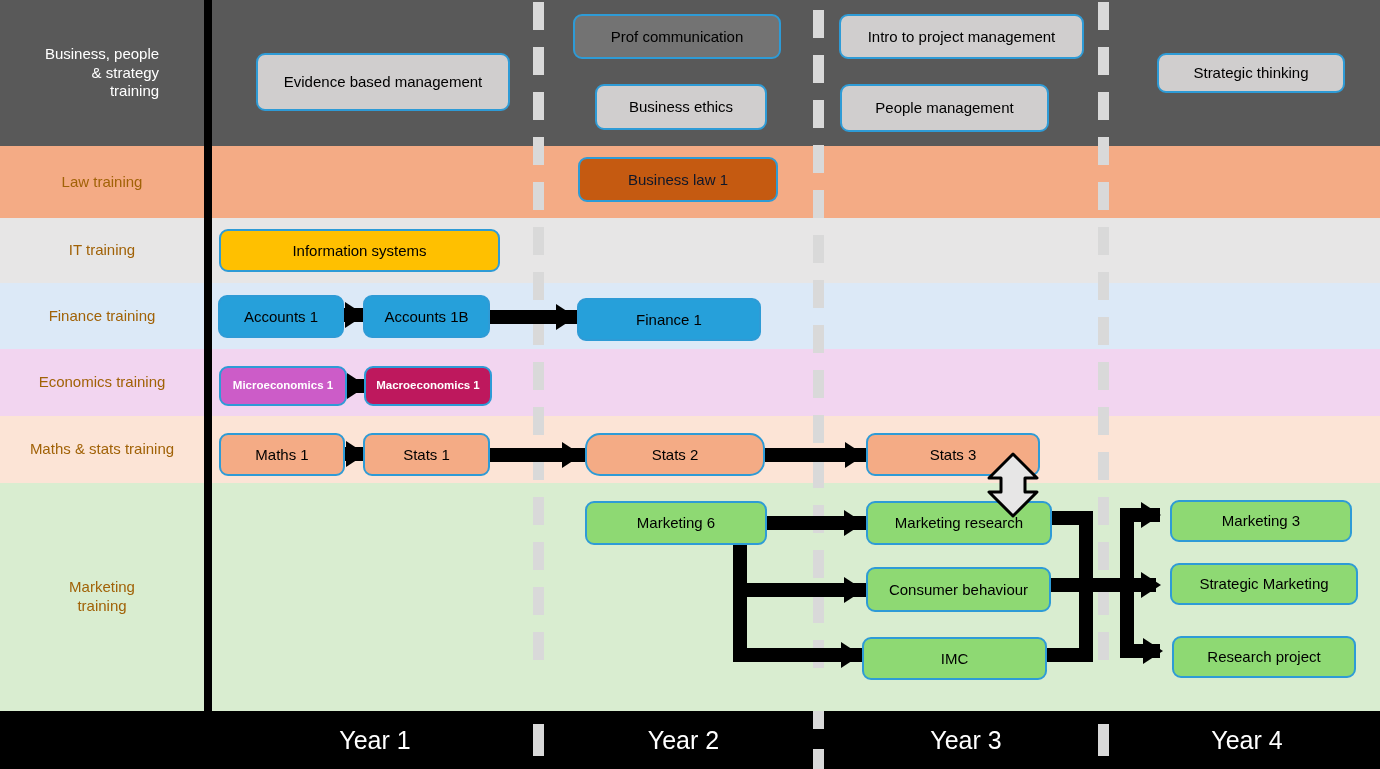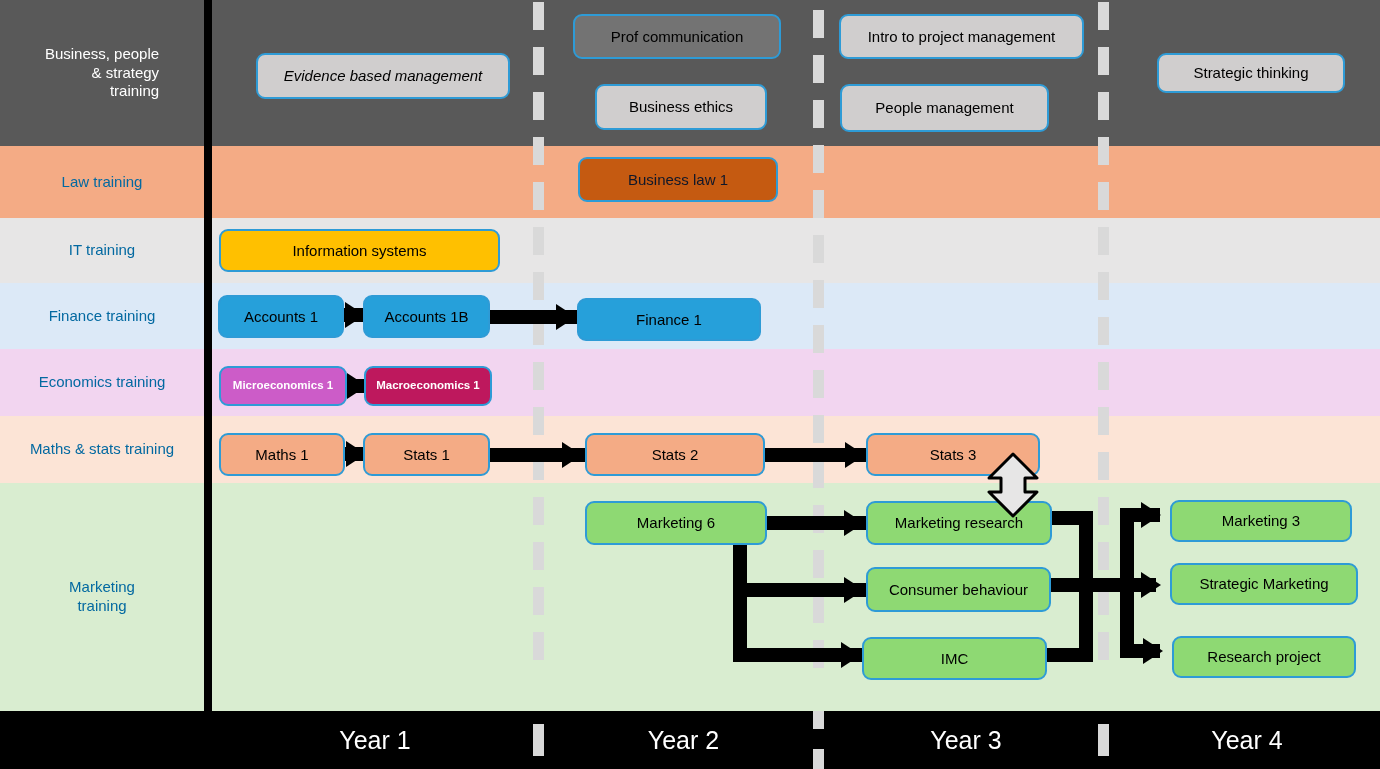--- a/index.html
+++ b/index.html
@@ -2,21 +2,21 @@
 <html><head>
 <meta charset="utf-8">
 <style>
   html,body{margin:0;padding:0;background:#fff;}
   body{font-family:"Liberation Sans",sans-serif;}
   #root{position:relative;width:1380px;height:769px;overflow:hidden;background:#ffffff;}
 
   
   .band{position:absolute;left:0;right:0;}
   .band-label{position:absolute;left:0;width:204px;display:flex;align-items:center;
-      justify-content:center;text-align:center;font-size:15px;color:#0369a1;line-height:1.25;}
+      justify-content:center;text-align:center;font-size:15px;color:#a16207;line-height:1.25;}
   .band-label.dark{color:#ffffff;text-align:right;}
 
   
   .vdivider{position:absolute;top:0;width:8px;height:711px;background:#000;}
 
   
   .ydash{position:absolute;width:11px;background:transparent;}
   .ydash i{display:block;width:11px;background:#d9d9d9;margin-bottom:17px;height:28px;}
 
   
@@ -172,21 +172,21 @@
 
   <div class="seg" style="left:1120px;top:508px;width:40px;height:14px;"></div>
   <div class="ahead" style="left:1141px;top:502px;"></div>
 
   <div class="seg" style="left:1120px;top:578px;width:36px;height:14px;"></div>
   <div class="ahead" style="left:1141px;top:572px;"></div>
 
   <div class="seg" style="left:1120px;top:644px;width:40px;height:14px;"></div>
   <div class="ahead" style="left:1143px;top:638px;"></div>
 
-  <div class="box" style="left:256px;top:53px;width:254px;height:46px;background:#d0cece;font-style:italic;">
+  <div class="box" style="left:256px;top:53px;width:254px;height:58px;background:#d0cece;">
     <span>Evidence based management</span>
     </div>
 
   <div class="box" style="left:573px;top:14px;width:208px;height:45px;background:#737373;">
     <span>Prof communication</span>
     </div>
 
   <div class="box" style="left:595px;top:84px;width:172px;height:46px;background:#d0cece;">
     <span>Business ethics</span>
     </div>
@@ -232,21 +232,21 @@
     </div>
 
   <div class="box" style="left:219px;top:433px;width:126px;height:43px;background:#f4ab85;">
     <span>Maths 1</span>
     </div>
 
   <div class="box" style="left:363px;top:433px;width:127px;height:43px;background:#f4ab85;">
     <span>Stats 1</span>
     </div>
 
-  <div class="box" style="left:585px;top:433px;width:180px;height:43px;background:#f4ab85;">
+  <div class="box" style="left:585px;top:433px;width:180px;height:43px;background:#f4ab85;border-radius:15px;">
     <span>Stats 2</span>
     </div>
 
   <div class="box" style="left:866px;top:433px;width:174px;height:43px;background:#f4ab85;">
     <span>Stats 3</span>
     </div>
 
   <div class="box" style="left:585px;top:501px;width:182px;height:44px;background:#8ed973;">
     <span>Marketing 6</span>
     </div>

